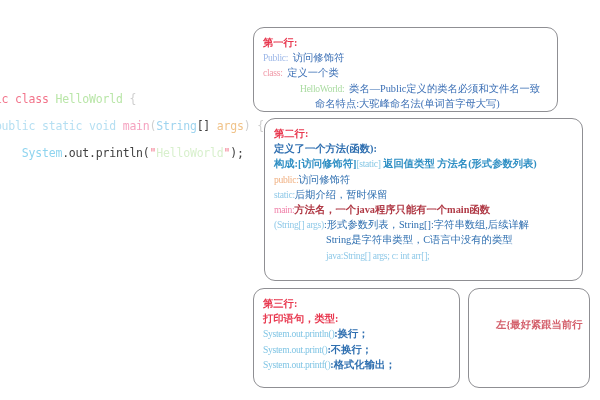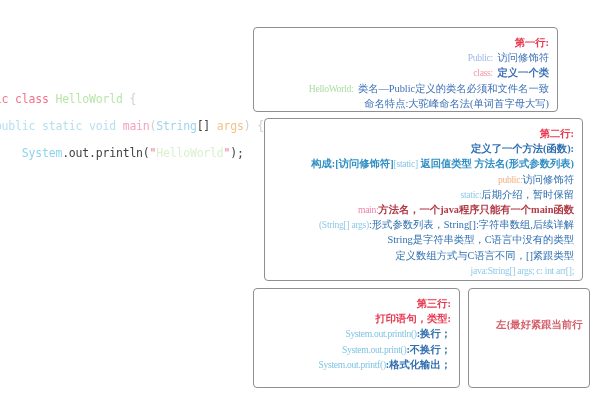--- a/index.html
+++ b/index.html
@@ -33,25 +33,24 @@
     white-space: pre;
     letter-spacing: -0.2px;
   }
   .code-line { height: 27px; }
   .tok { white-space: pre; }
 
   
   .anno-box {
     position: absolute;
     border: 1.3px solid #8f8f93;
-    border-radius: 4px;
+    border-radius: 11px;
     background: #ffffff;
     box-sizing: border-box;
     overflow: hidden;
-    text-align: right;
   }
   .anno-inner {
     padding: 7px 8px 6px 9px;
   }
   .aline {
     white-space: pre;
     line-height: 15.2px;
     font-size: 10.3px;
     font-family: "Liberation Serif", "DejaVu Serif", serif;
   }
@@ -75,37 +74,36 @@
 <body>
 
 <div id="canvas">
 
   <div id="code-panel"><div class="code-line"><span class="tok" style="color: rgb(242, 115, 138);">public class </span><span class="tok" style="color: rgb(185, 230, 168);">HelloWorld</span><span class="tok" style="color: rgb(207, 207, 207);"> {</span></div><div class="code-line"><span class="tok" style="color: rgb(181, 223, 242);">    public static void </span><span class="tok" style="color: rgb(245, 163, 192);">main</span><span class="tok" style="color: rgb(207, 207, 207);">(</span><span class="tok" style="color: rgb(159, 212, 239);">String</span><span class="tok" style="color: rgb(63, 63, 63);">[] </span><span class="tok" style="color: rgb(240, 195, 138);">args</span><span class="tok" style="color: rgb(207, 207, 207);">) {</span></div><div class="code-line"><span class="tok" style="color: rgb(63, 63, 63);">        </span><span class="tok" style="color: rgb(143, 212, 239);">System</span><span class="tok" style="color: rgb(63, 63, 63);">.out.println(</span><span class="tok" style="color: rgb(242, 115, 138);">"</span><span class="tok" style="color: rgb(216, 240, 205);">HelloWorld</span><span class="tok" style="color: rgb(242, 115, 138);">"</span><span class="tok" style="color: rgb(63, 63, 63);">);</span></div></div>
 
   <div class="anno-box" id="box-line1">
     <div class="anno-inner">
         <div class="aline"><span style="font-weight: bold; color: rgb(232, 56, 79);">第一行:</span></div>
         <div class="aline"><span class="mono" style="color: rgb(157, 184, 232);">Public: </span><span style="color: rgb(59, 111, 181);"> 访问修饰符</span></div>
-        <div class="aline"><span class="mono" style="color: rgb(240, 154, 168); margin-top: 36px;">class: </span><span style="color: rgb(59, 111, 181); font-weight: bold;"> 定义一个类</span></div>
+        <div class="aline"><span class="mono" style="color: rgb(240, 154, 168); margin-top: 36px;">class: </span><span style="color: rgb(59, 111, 181);"> 定义一个类</span></div>
         <div class="aline"><span class="mono" style="color: rgb(169, 219, 160); padding-left: 37px;">HelloWorld: </span><span style="color: rgb(59, 111, 181);"> 类名—Public定义的类名必须和文件名一致</span></div>
         <div class="aline indent-1"><span style="color: rgb(59, 111, 181);">命名特点:大驼峰命名法(单词首字母大写)</span></div>
       </div>
   </div>
 
   <div class="anno-box" id="box-line2">
     <div class="anno-inner">
         <div class="aline"><span style="font-weight: bold; color: rgb(232, 56, 79);">第二行:</span></div>
         <div class="aline"><span style="font-weight: bold; color: rgb(47, 111, 176);">定义了一个方法(函数):</span></div>
         <div class="aline"><span style="font-weight: bold; color: rgb(47, 143, 196);">构成:[访问修饰符]</span><span class="mono" style="color: rgb(134, 199, 228);">[static]</span><span style="font-weight: bold; color: rgb(47, 143, 196);"> 返回值类型 方法名(形式参数列表)</span></div>
         <div class="aline"><span class="mono" style="color: rgb(240, 177, 131);">public:</span><span style="color: rgb(47, 111, 176);">访问修饰符</span></div>
         <div class="aline"><span class="mono" style="color: rgb(143, 201, 232);">static:</span><span style="color: rgb(47, 111, 176);">后期介绍，暂时保留</span></div>
         <div class="aline"><span class="mono" style="color: rgb(240, 127, 168);">main:</span><span style="font-weight: bold; color: rgb(176, 58, 70);">方法名，一个java程序只能有一个main函数</span></div>
         <div class="aline"><span class="mono" style="color: rgb(143, 201, 232);">(String[] args)</span><span style="color: rgb(47, 111, 176);">:形式参数列表，String[]:字符串数组,后续详解</span></div>
         <div class="aline indent-1"><span style="color: rgb(47, 111, 176);">String是字符串类型，C语言中没有的类型</span></div>
-        <div class="aline indent-1"><span style="color: rgb(47, 111, 176);">定义数组方式与C语言不同，[]紧跟类型</span></div>
         <div class="aline indent-1"><span class="mono" style="color: rgb(143, 201, 232);">java:String[] args; c: int arr[];</span></div>
       </div>
   </div>
 
   <div class="anno-box" id="box-line3">
     <div class="anno-inner">
         <div class="aline"><span style="font-weight: bold; color: rgb(232, 56, 79);">第三行:</span></div>
         <div class="aline"><span style="font-weight: bold; color: rgb(232, 56, 79);">打印语句，类型:</span></div>
         <div class="aline"><span class="mono" style="color: rgb(127, 196, 228);">System.out.println()</span><span style="font-weight: bold; color: rgb(47, 111, 176);">:换行；</span></div>
         <div class="aline"><span class="mono" style="color: rgb(127, 196, 228);">System.out.print()</span><span style="font-weight: bold; color: rgb(47, 111, 176);">:不换行；</span></div>

